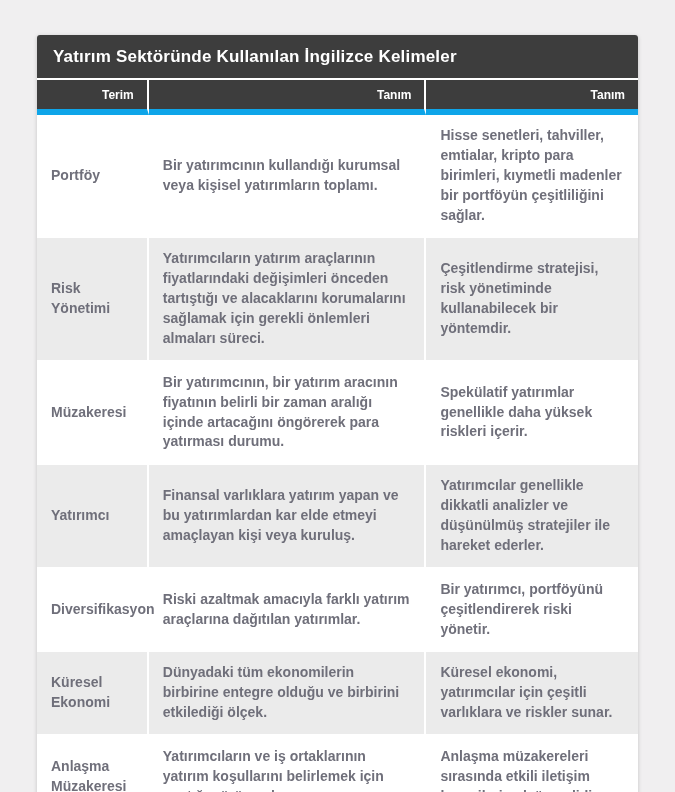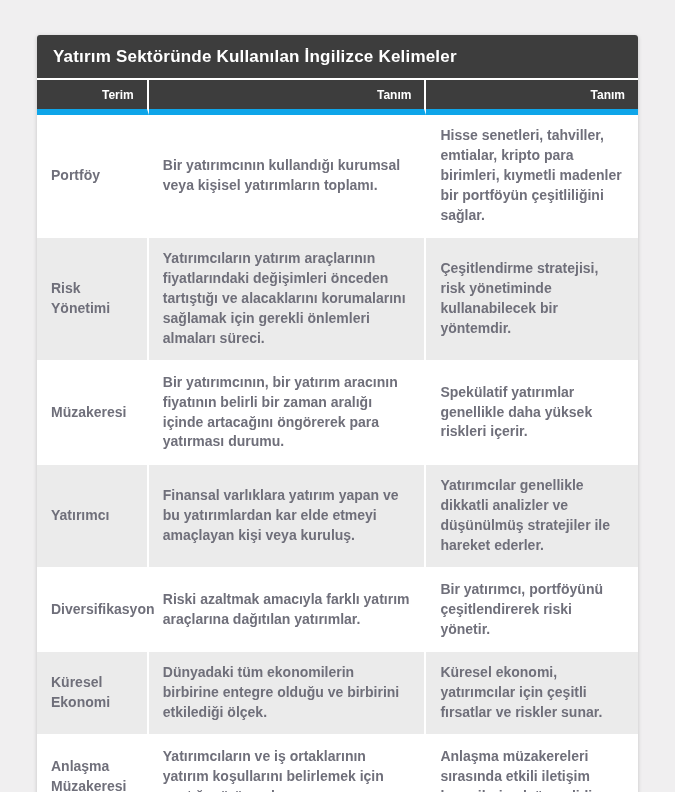--- a/index.html
+++ b/index.html
@@ -107,21 +107,21 @@
           <td>Yatırımcılar genellikle dikkatli analizler ve düşünülmüş stratejiler ile hareket ederler.</td>
         </tr>
         <tr>
           <td class="term-cell">Diversifikasyon</td>
           <td>Riski azaltmak amacıyla farklı yatırım araçlarına dağıtılan yatırımlar.</td>
           <td>Bir yatırımcı, portföyünü çeşitlendirerek riski yönetir.</td>
         </tr>
         <tr>
           <td class="term-cell">Küresel Ekonomi</td>
           <td>Dünyadaki tüm ekonomilerin birbirine entegre olduğu ve birbirini etkilediği ölçek.</td>
-          <td>Küresel ekonomi, yatırımcılar için çeşitli fırsatlar ve riskler sunar.</td>
+          <td>Küresel ekonomi, yatırımcılar için çeşitli varlıklara ve riskler sunar.</td>
         </tr>
         <tr>
           <td class="term-cell">Anlaşma Müzakeresi</td>
           <td>Yatırımcıların ve iş ortaklarının yatırım koşullarını belirlemek için yaptığı görüşmeler.</td>
           <td>Anlaşma müzakereleri sırasında etkili iletişim becerileri çok önemlidir.</td>
         </tr>
       </tbody>
     </table>
   </div>
 

